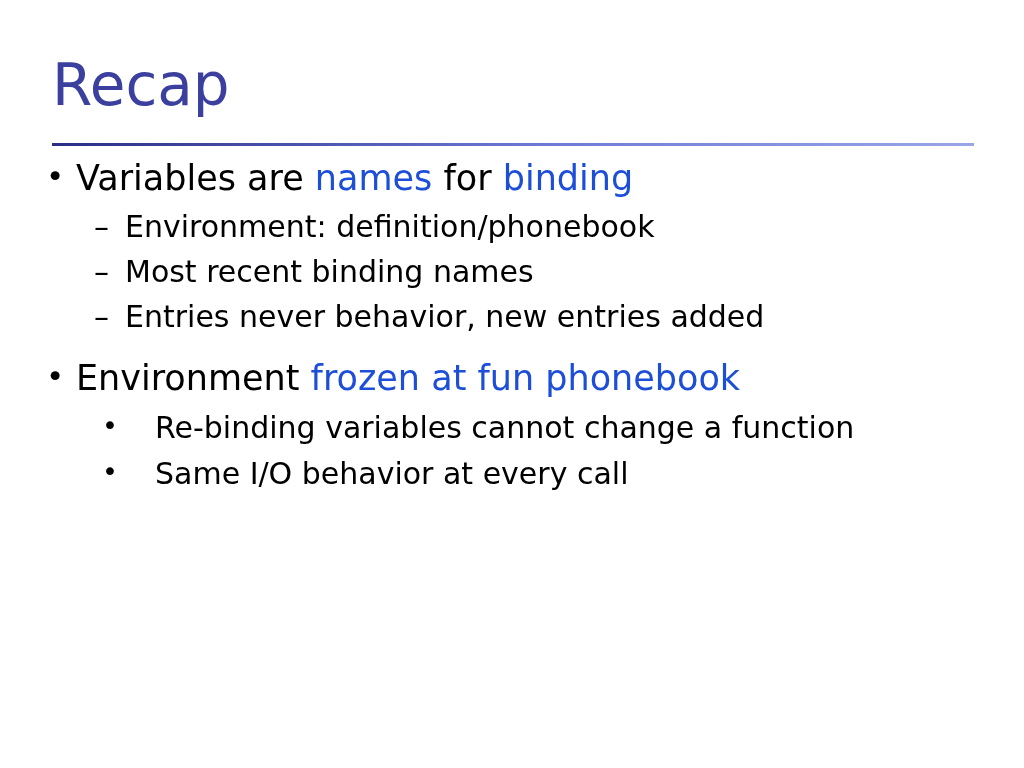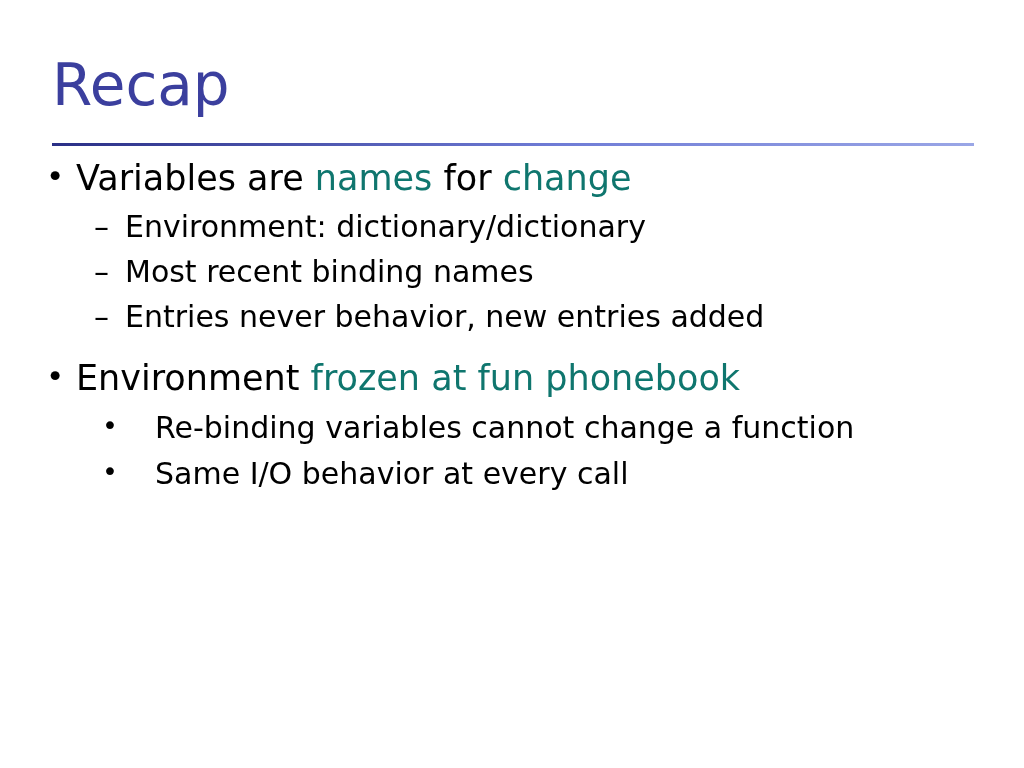--- a/index.html
+++ b/index.html
@@ -87,44 +87,44 @@
     padding-left: 56px;
   }
   .lvl2b .bullet {
     width: 32px;
     flex: 0 0 32px;
     font-size: 27px;
     color: #000000;
   }
   .lvl2b .text { flex: 1; margin-left: 21px; }
 
-  .accent { color: #0f766e; }
+  .accent { color: #1d4ed8; }
   .group-gap { height: 14px; }
   .group-gap-sm { height: 6px; }
 </style>
 </head>
 <body>
 
 <div class="slide">
 
   <div class="slide-title">Recap</div>
   <div class="title-rule"></div>
 
   <div class="body">
 
     <div class="lvl1">
       <span class="bullet">•</span>
-      <span class="text"><span>Variables are </span><span class="accent">names</span><span> for </span><span class="accent">change</span></span>
+      <span class="text"><span>Variables are </span><span class="accent">names</span><span> for </span><span class="accent">binding</span></span>
     </div>
 
     <div class="group-gap-sm"></div>
 
     <div class="lvl2">
       <span class="bullet">–</span>
-      <span class="text">Environment: dictionary/dictionary</span>
+      <span class="text">Environment: definition/phonebook</span>
     </div>
 
     <div class="lvl2">
       <span class="bullet">–</span>
       <span class="text">Most recent binding names</span>
     </div>
 
     <div class="lvl2">
       <span class="bullet">–</span>
       <span class="text">Entries never behavior, new entries added</span>

